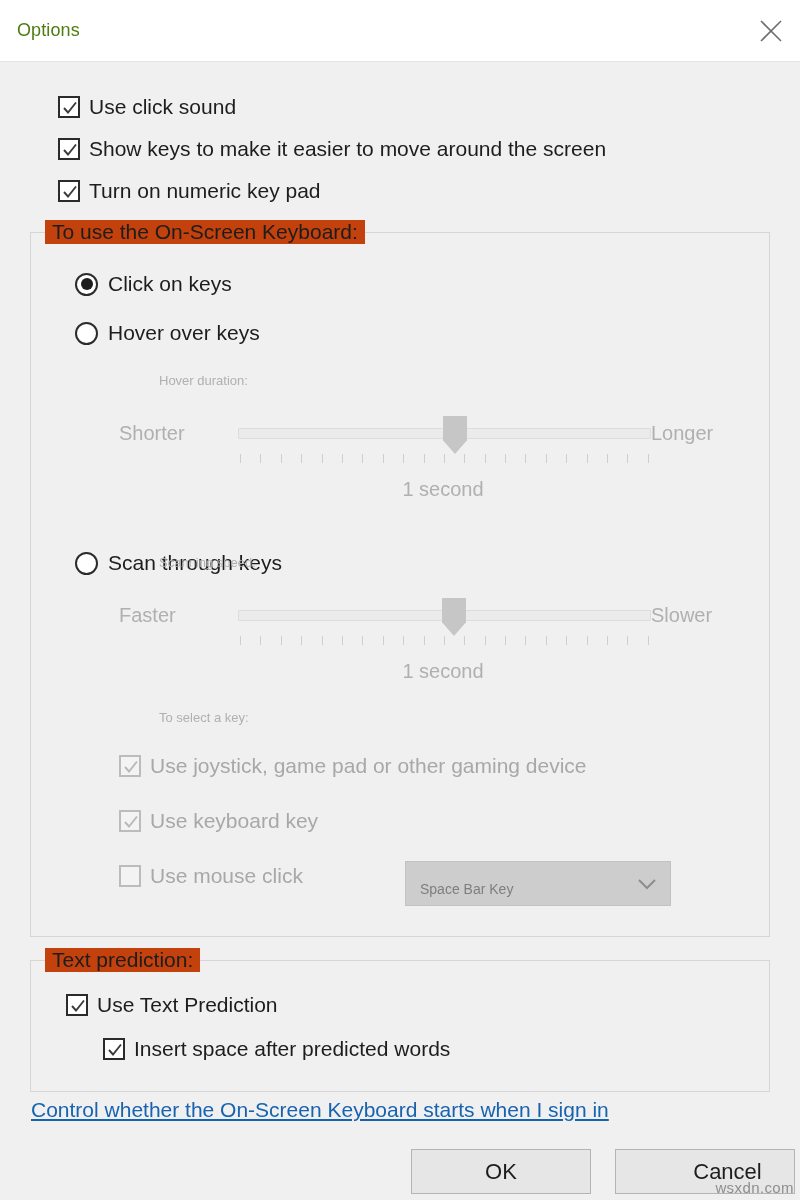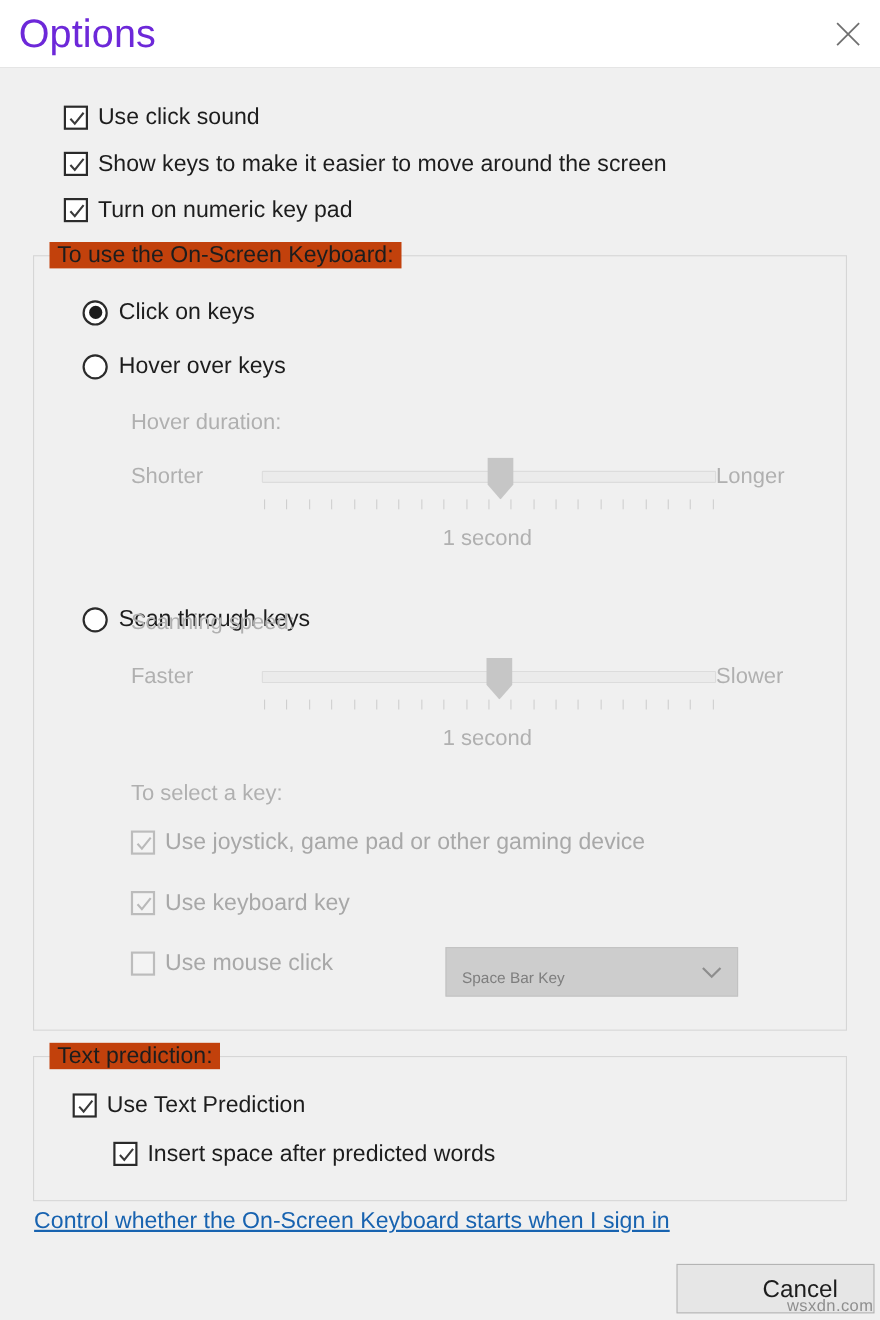--- a/index.html
+++ b/index.html
@@ -21,22 +21,22 @@
     height: 62px;
     background: #ffffff;
     border-bottom: 1px solid #e3e3e3;
     display: flex;
     align-items: center;
     justify-content: space-between;
     box-sizing: border-box;
     position: relative;
   }
   .titlebar-title {
-    font-size: 36px;
-    color: #6d28d9;
+    font-size: 18px;
+    color: #4d7c0f;
     padding-left: 17px;
     letter-spacing: 0.1px;
     font-weight: 400;
     text-align: right;
   }
   .close-btn {
     width: 58px;
     height: 60px;
     display: flex;
     align-items: center;
@@ -126,23 +126,24 @@
     padding: 0 7px;
     font-size: 21px;
     color: #1d1d1d;
     white-space: nowrap;
   }
 
   
   .slider-wrap { position: absolute; }
   .slider-caption {
     position: absolute;
-    font-size: 20px;
+    font-size: 13px;
     color: #b0b0b0;
     white-space: nowrap;
+    margin-left: 40px;
   }
   .slider-track {
     position: absolute;
     height: 11px;
     background: #ebebeb;
     border: 1px solid #dcdcdc;
     box-sizing: border-box;
     border-radius: 1px;
   }
   .slider-thumb {
@@ -413,18 +414,21 @@
         <svg width="18" height="18" viewBox="0 0 18 18">
             <polyline points="3,9 7,13.5 15,3.5" fill="none" stroke="#3b3b3b" stroke-width="1.9"></polyline>
           </svg>
       </span>
       <span class="cb-label">Insert space after predicted words</span>
     </div>
   </div>
 
   <a class="link" style="left:31px; top:1036px;">Control whether the On-Screen Keyboard starts when I sign in</a>
 
+  <div class="btn" style="left:411px; top:1087px; width:180px; height:45px;">
+    <span>OK</span>
+  </div>
   <div class="btn" style="left:615px; top:1087px; width:180px; height:45px;padding-left:45px;">
     <span>Cancel</span>
   </div>
 
   <div class="watermark">wsxdn.com</div>
 </div>
 
 </body></html>

